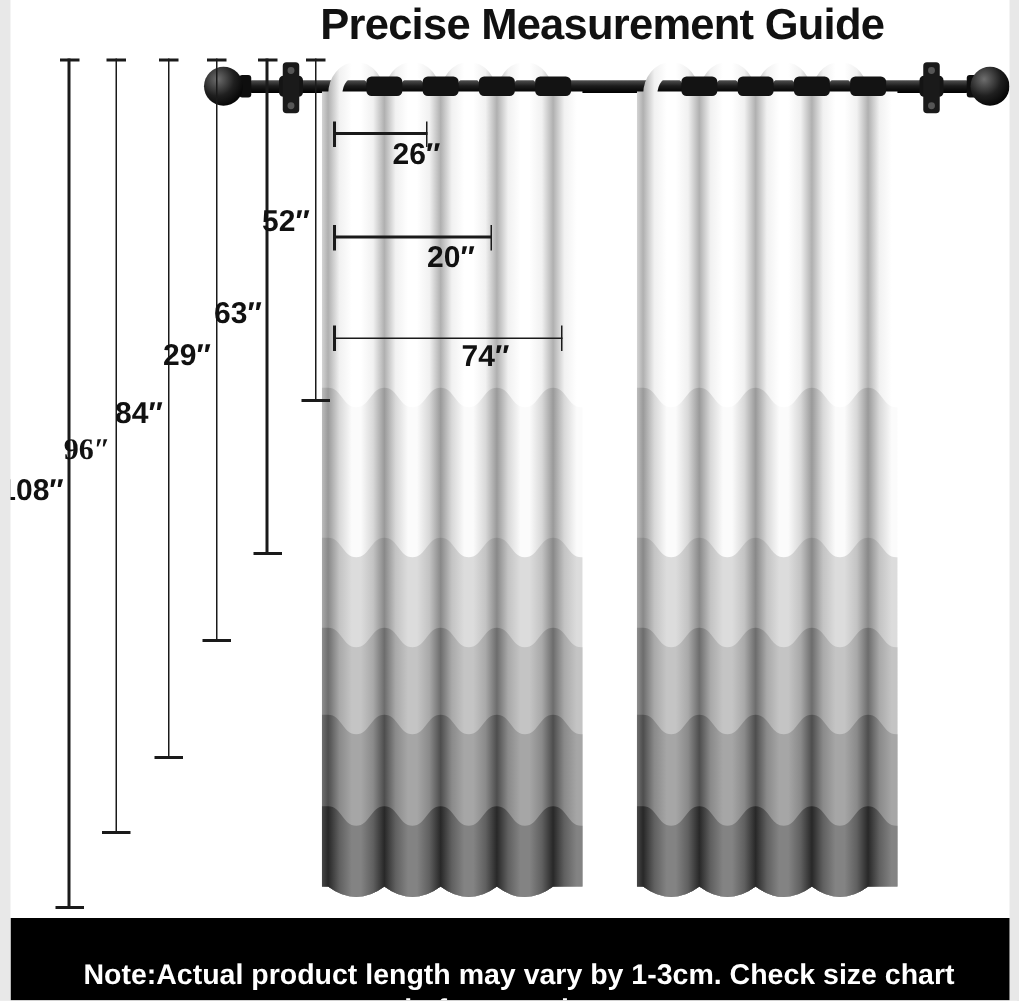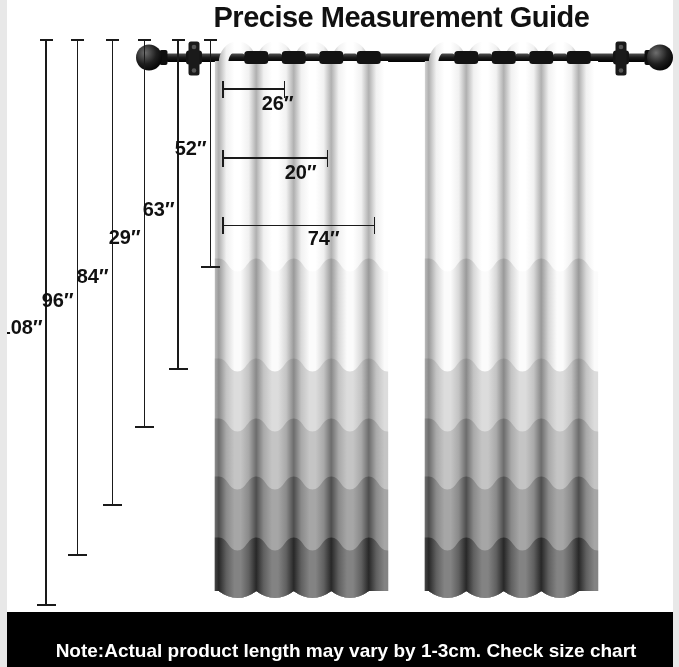--- a/index.html
+++ b/index.html
@@ -173,21 +173,21 @@
   <div class="measure-layer">
 
     <div class="htick" style="left:33px;top:39px;"></div>
     <div class="vline" style="left:38.75px;top:39px;height:566px;"></div>
     <div class="htick btick" style="left:30px;top:604px;"></div>
     <div class="mlabel vlabel" style="right:643px;top:316px;">108″</div>
 
     <div class="htick" style="left:64.5px;top:39px;"></div>
     <div class="vline" style="left:70.25px;top:39px;height:516px;"></div>
     <div class="htick btick" style="left:61.5px;top:554px;"></div>
-    <div class="mlabel vlabel" style="right:612px;top:289px;">96″</div>
+    <div class="mlabel vlabel" style="right:612px;top:289px;font-family:Liberation Serif, serif;">96″</div>
 
     <div class="htick" style="left:99.5px;top:39px;"></div>
     <div class="vline" style="left:105.25px;top:39px;height:466px;"></div>
     <div class="htick btick" style="left:96.5px;top:504px;"></div>
     <div class="mlabel vlabel" style="right:577px;top:265px;margin-left:44px;">84″</div>
 
     <div class="htick" style="left:131.5px;top:39px;"></div>
     <div class="vline" style="left:137.25px;top:39px;height:388px;"></div>
     <div class="htick btick" style="left:128.5px;top:426px;"></div>
     <div class="mlabel vlabel" style="right:545px;top:226px;">29″</div>

